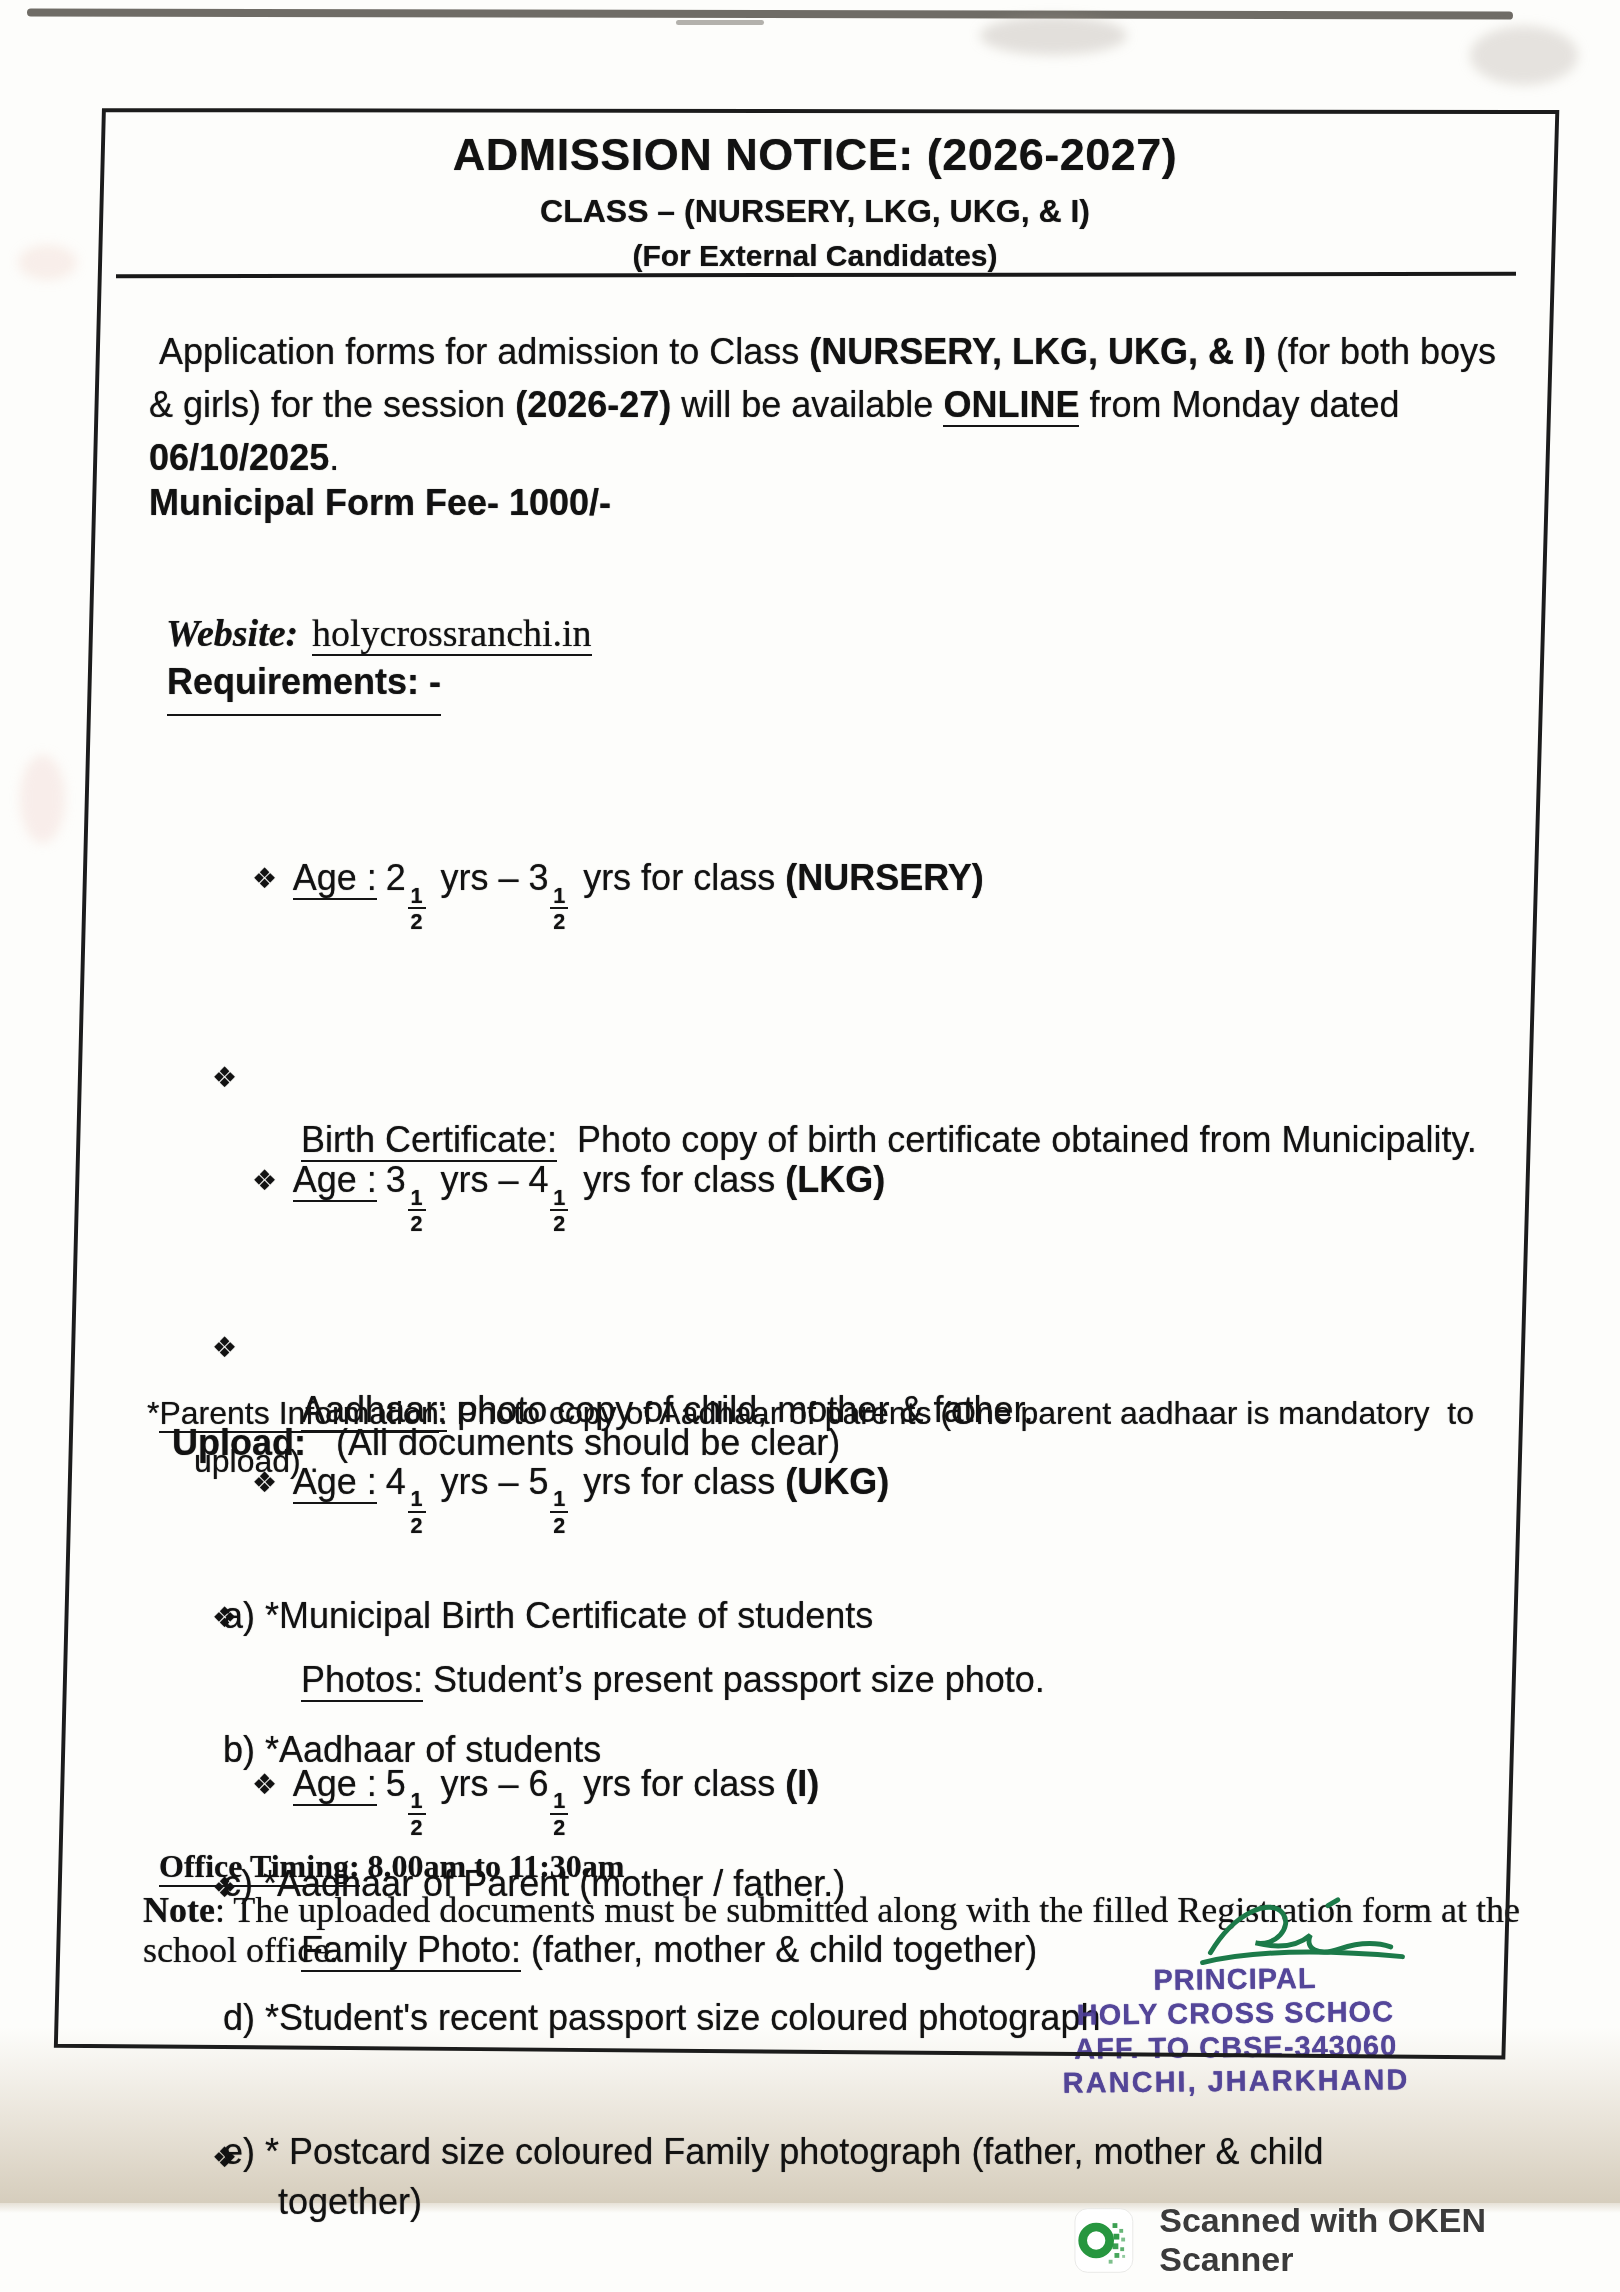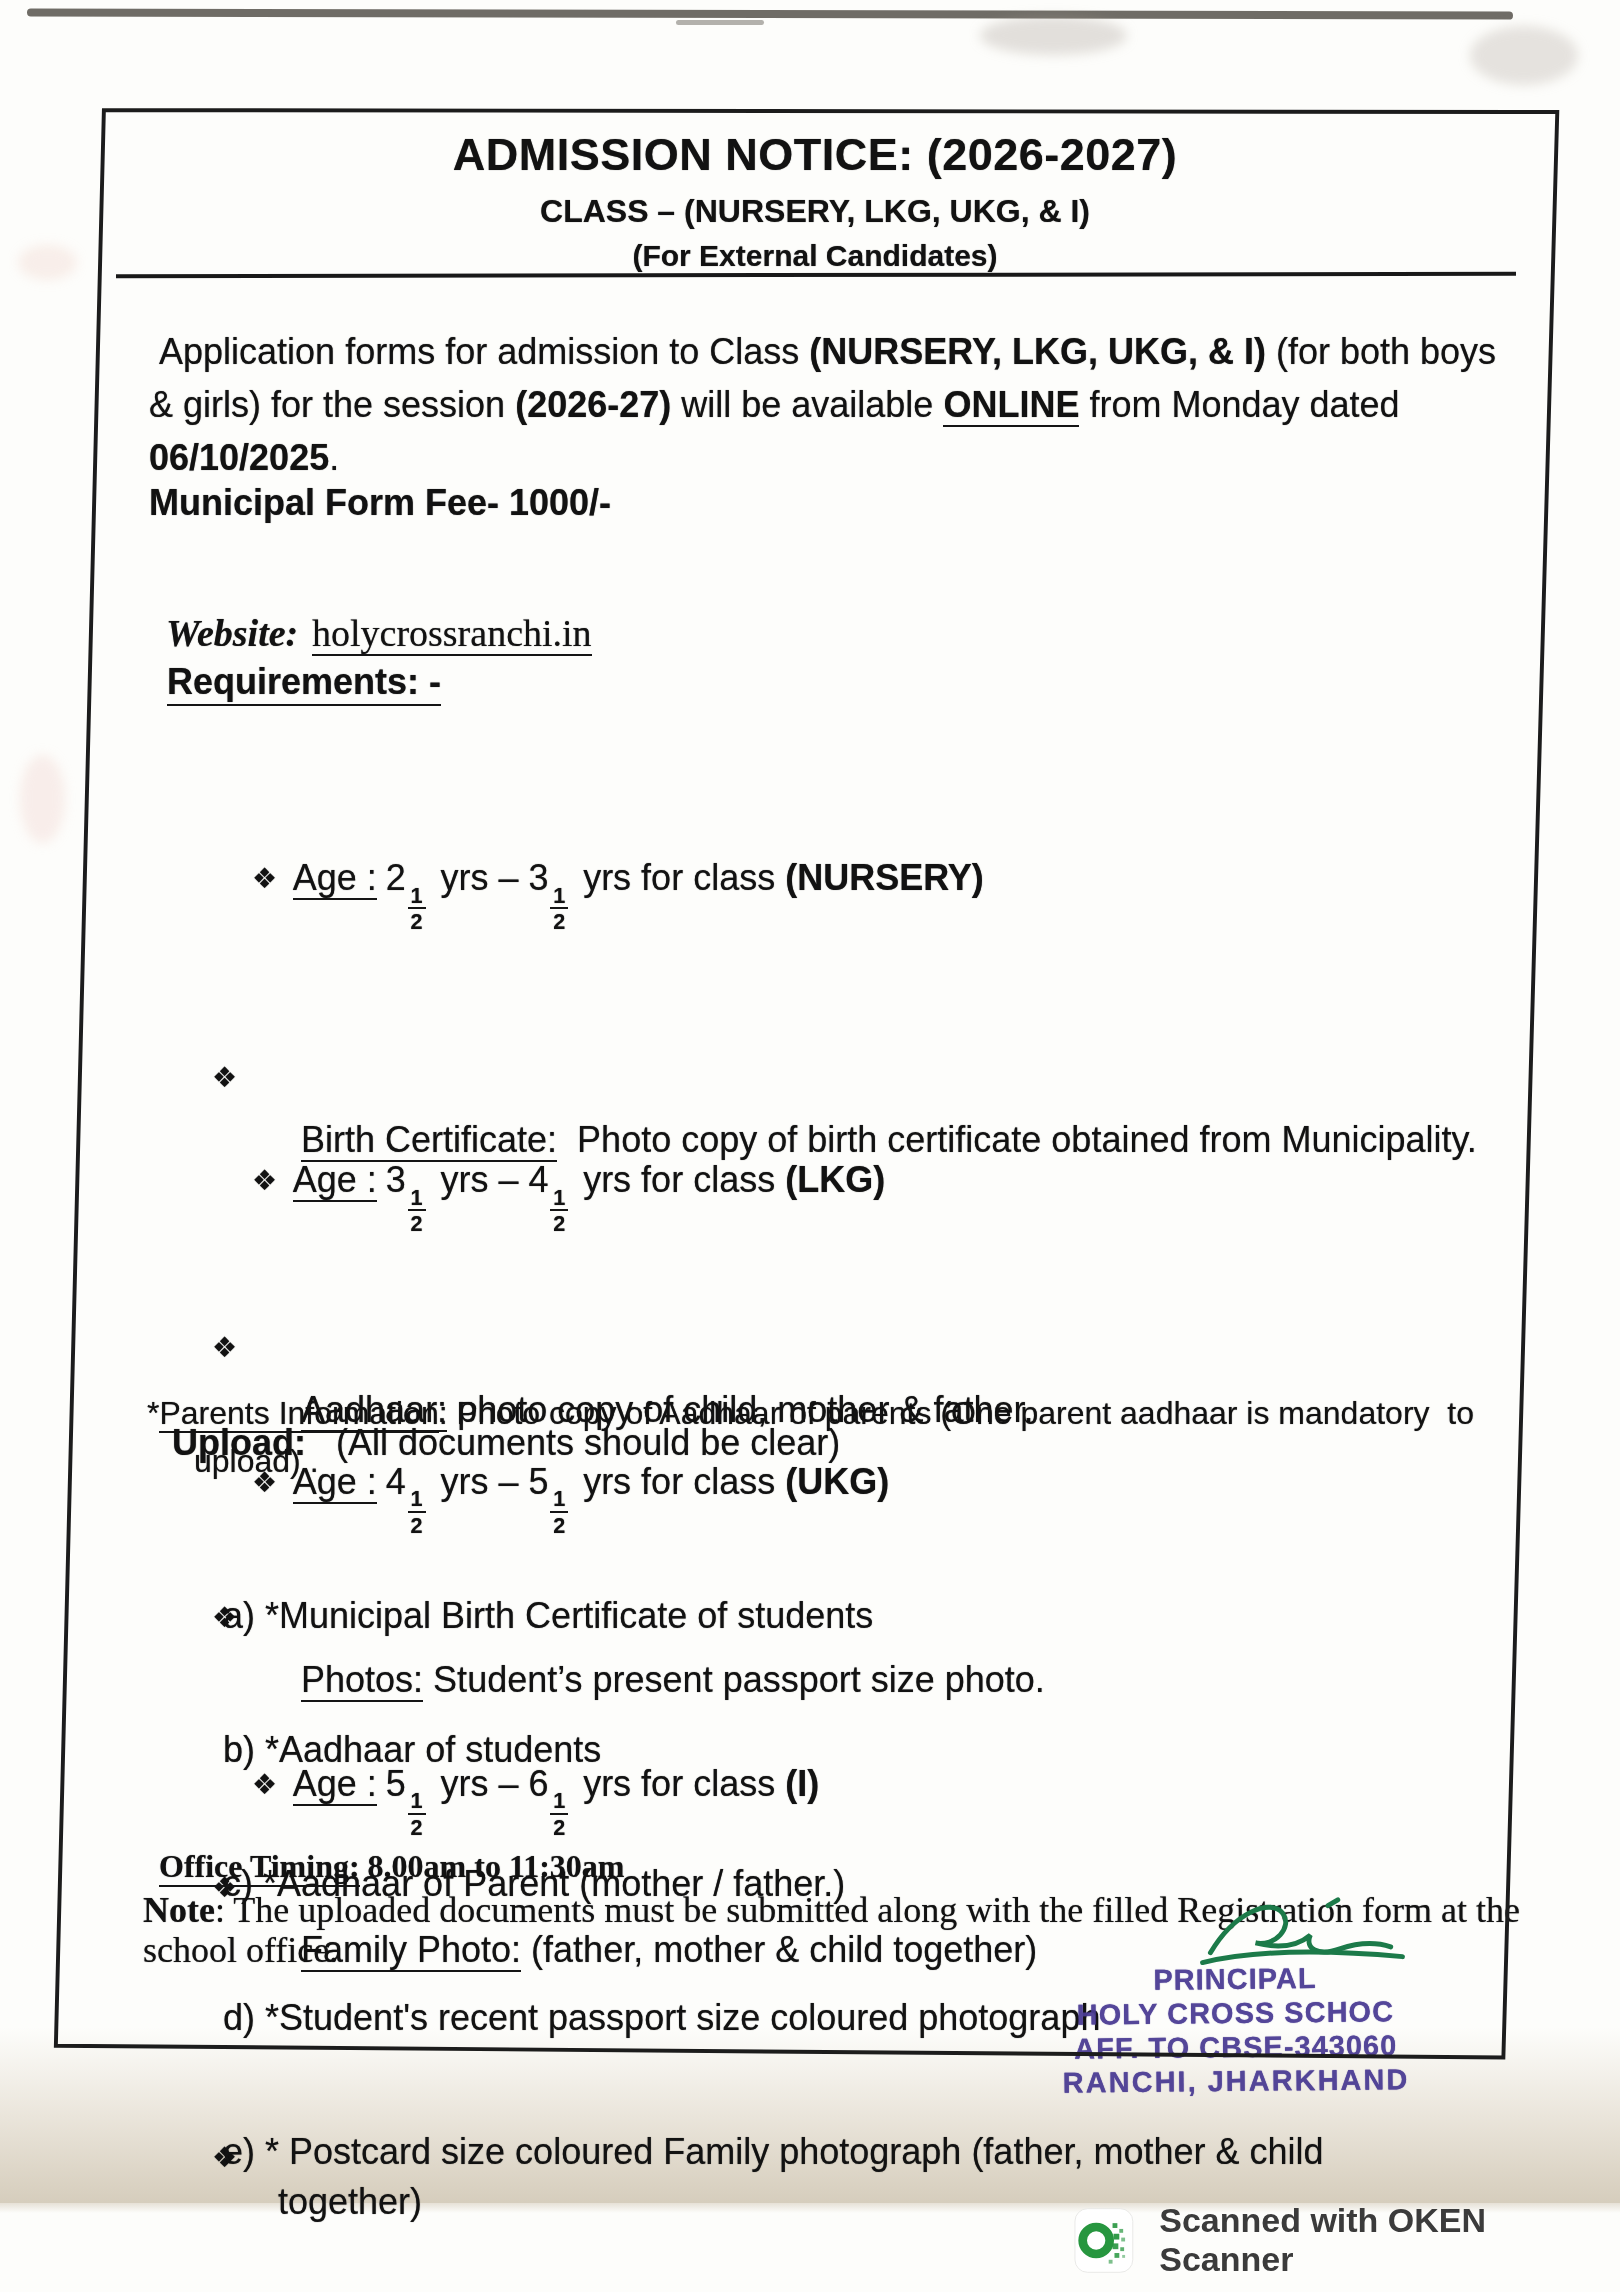--- a/index.html
+++ b/index.html
@@ -38,21 +38,21 @@
   .h2{font-size:32px;font-weight:700;margin-top:11.8px;}
   .h3{font-size:30px;font-weight:700;margin-top:8.8px;}
   .rule{top:273px;left:116px;width:1400px;height:3.9px;background:#191919;transform:rotate(-.1deg);}
 
   .intro{top:289px;left:149px;width:1364px;font-size:36px;line-height:53px;}
   .fee{top:482px;left:149px;font-size:36px;font-weight:700;}
   .website{top:567px;left:147px;font-size:38px;font-family:"Liberation Serif",serif;}
   .website .wlabel{font-weight:700;font-style:italic;}
   .website .wurl{border-bottom:2.9px solid #151515;margin-left:13.7px;}
   .reqs{top:619px;left:147px;font-size:36px;font-weight:700;}
-  .reqs span{border-bottom:2.9px solid #151515;padding-bottom:2px;}
+  .reqs span{border-bottom:2.9px solid #151515;padding-bottom:12px;}
 
   ul{list-style:none;margin:0;padding:0;}
   .ages{top:696px;left:212px;width:1255px;font-size:36px;}
   .ages li{line-height:65px;}
   .bullet{font-size:28px;margin-right:15.7px;position:relative;top:-2px;}
   .agelabel{border-bottom:2.9px solid #151515;margin-right:8.8px;}
   .frac{display:inline-flex;flex-direction:column;align-items:center;font-size:21.6px;line-height:1;vertical-align:-12.7px;margin:0 4.9px 0 2px;font-weight:700;}
   .frac .fn{border-bottom:2px solid #151515;padding:0 2.9px 1px;}
   .frac .fd{padding-top:2px;}
 

